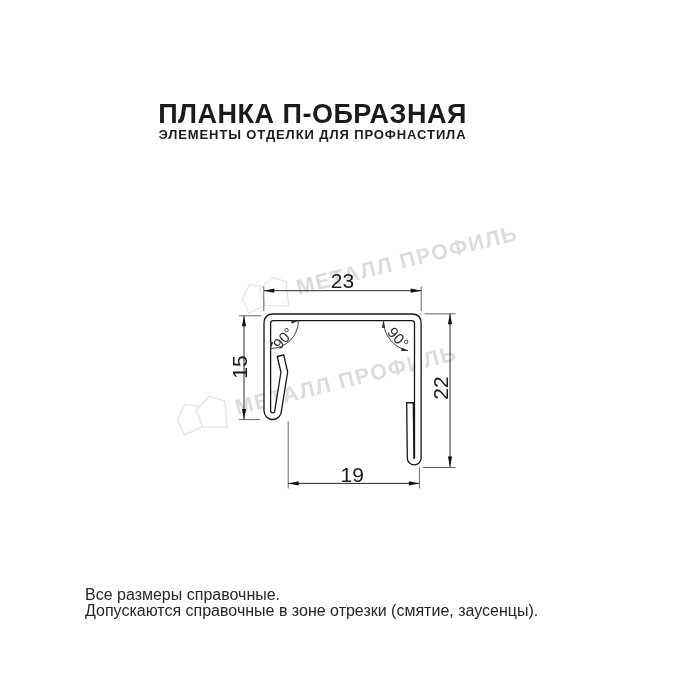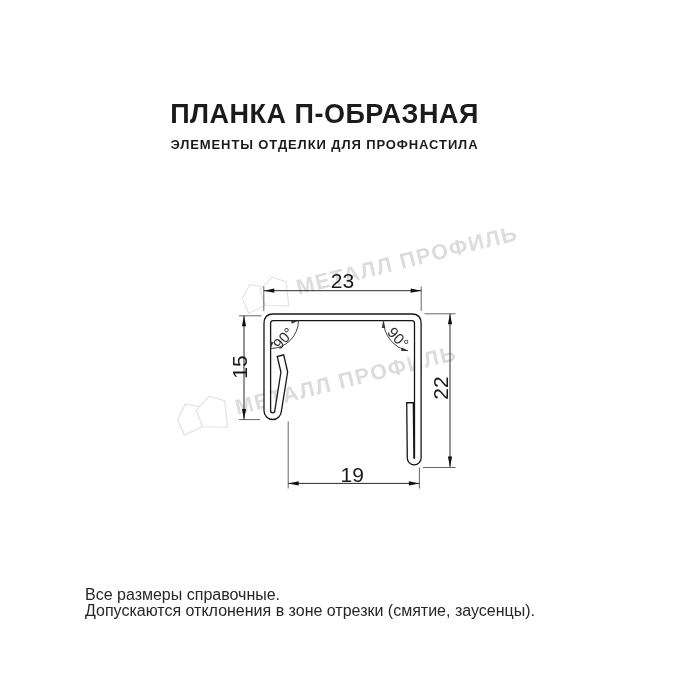--- a/index.html
+++ b/index.html
@@ -1,21 +1,21 @@
 <!DOCTYPE html>
 <html><head>
 <meta charset="utf-8">
 <style>
   html,body{margin:0;padding:0;background:#fff;}
   .page{position:relative;width:700px;height:700px;background:#ffffff;overflow:hidden;
         font-family:"Liberation Sans",sans-serif;}
   
-  .title-block{position:absolute;top:101px;left:13px;width:623px;text-align:center;color:#1b1b1b;}
+  .title-block{position:absolute;top:101px;left:1px;width:623px;text-align:center;color:#1b1b1b;}
   .title-line{font-size:27px;font-weight:bold;letter-spacing:.5px;line-height:26px;margin:0;}
-  .subtitle{margin-top:10px;font-size:13px;font-weight:bold;letter-spacing:.9px;color:#1b1b1b;}
+  .subtitle{font-size:13px;font-weight:bold;letter-spacing:.9px;color:#1b1b1b;}
   
   .wm{position:absolute;display:flex;align-items:center;gap:7px;height:46px;
       transform:rotate(-14deg);transform-origin:0 100%;pointer-events:none;}
   .wm1{left:247px;top:278px;}
   .wm2{left:182px;top:399px;}
   .wm-text{font-size:21.5px;font-weight:bold;color:#dcdcdc;letter-spacing:1.5px;white-space:nowrap;}
   .wm-logo{flex:0 0 auto;}
   
   .drawing{position:absolute;left:0;top:0;}
   .dim-text{font-family:"Liberation Sans",sans-serif;font-size:21px;fill:#1a1a1a;}
@@ -117,16 +117,16 @@
     </g>
   </svg>
 
   <div class="title-block">
     <h1 class="title-line">ПЛАНКА П-ОБРАЗНАЯ</h1>
     <div class="subtitle">ЭЛЕМЕНТЫ ОТДЕЛКИ ДЛЯ ПРОФНАСТИЛА</div>
   </div>
 
   <div class="footer">
     <div>Все размеры справочные.</div>
-    <div>Допускаются отклонения в зоне отрезки (смятие, заусенцы).</div>
+    <div>Допускаются справочные в зоне отрезки (смятие, заусенцы).</div>
   </div>
 
 </div>
 
 </body></html>

